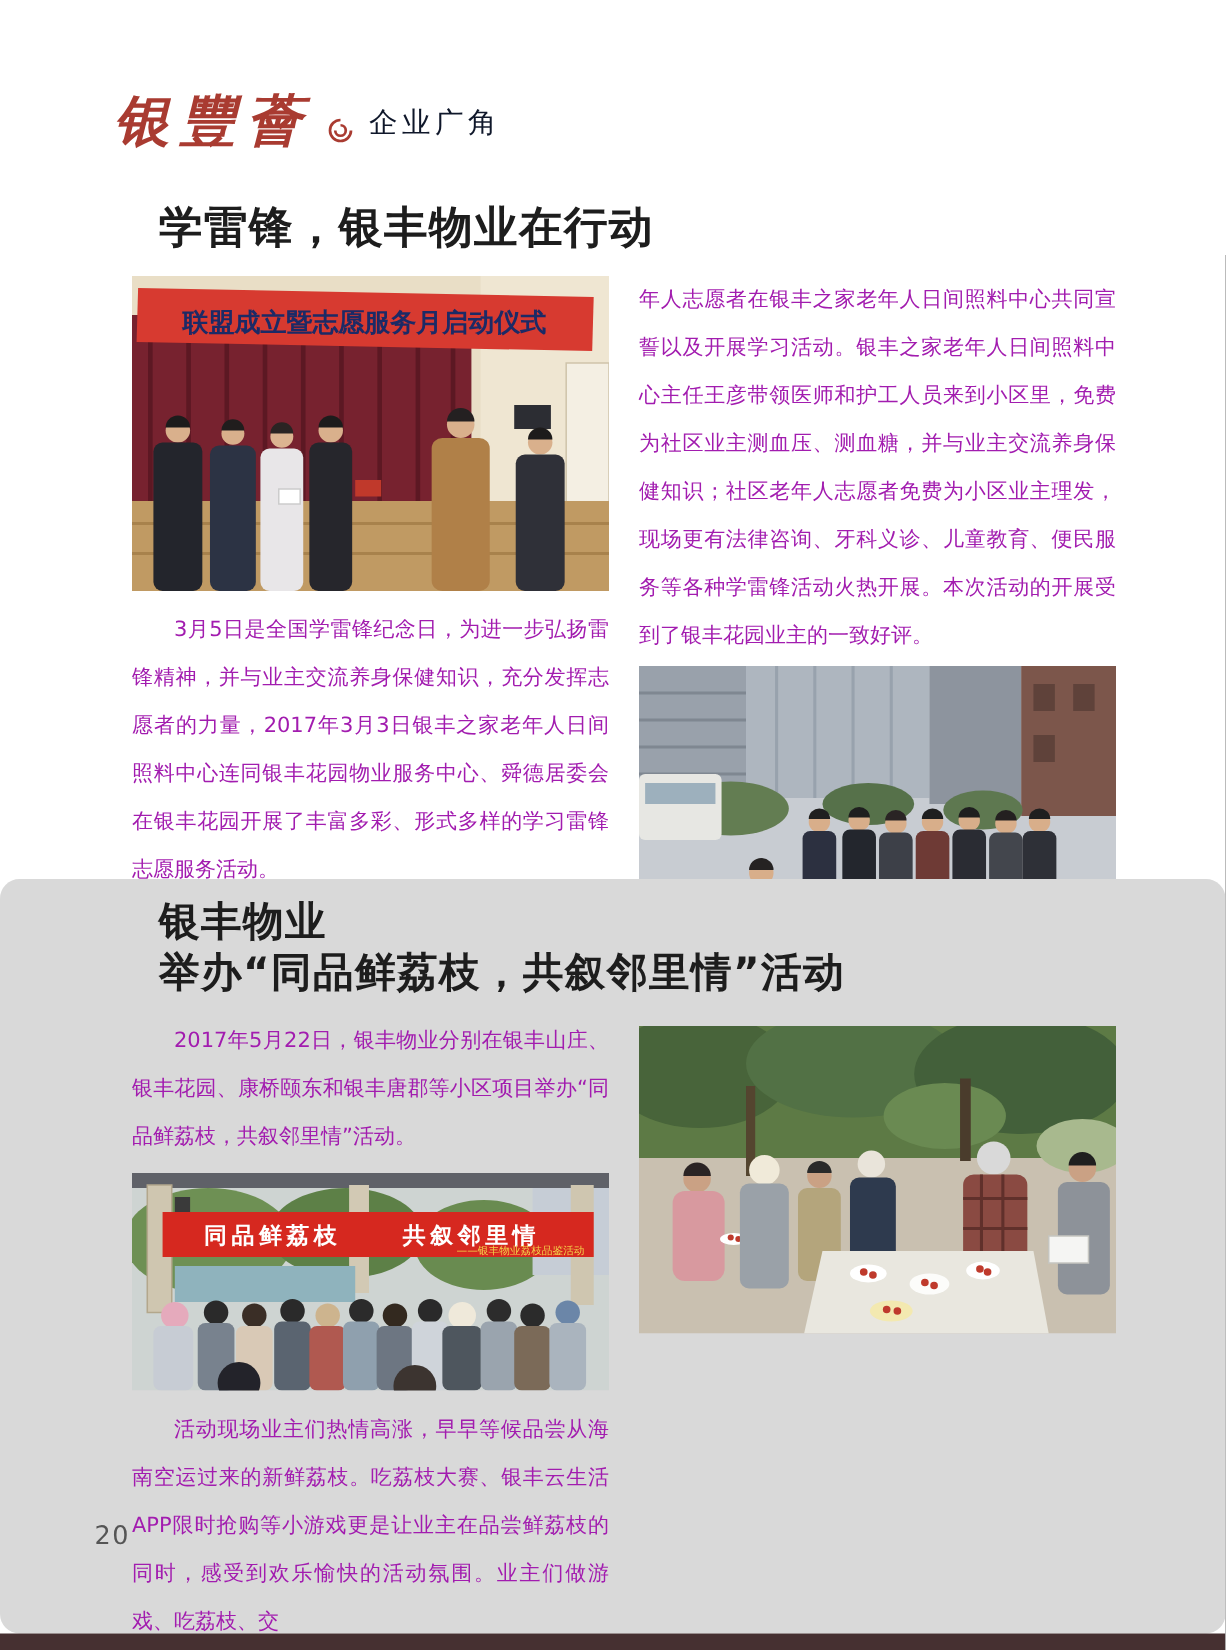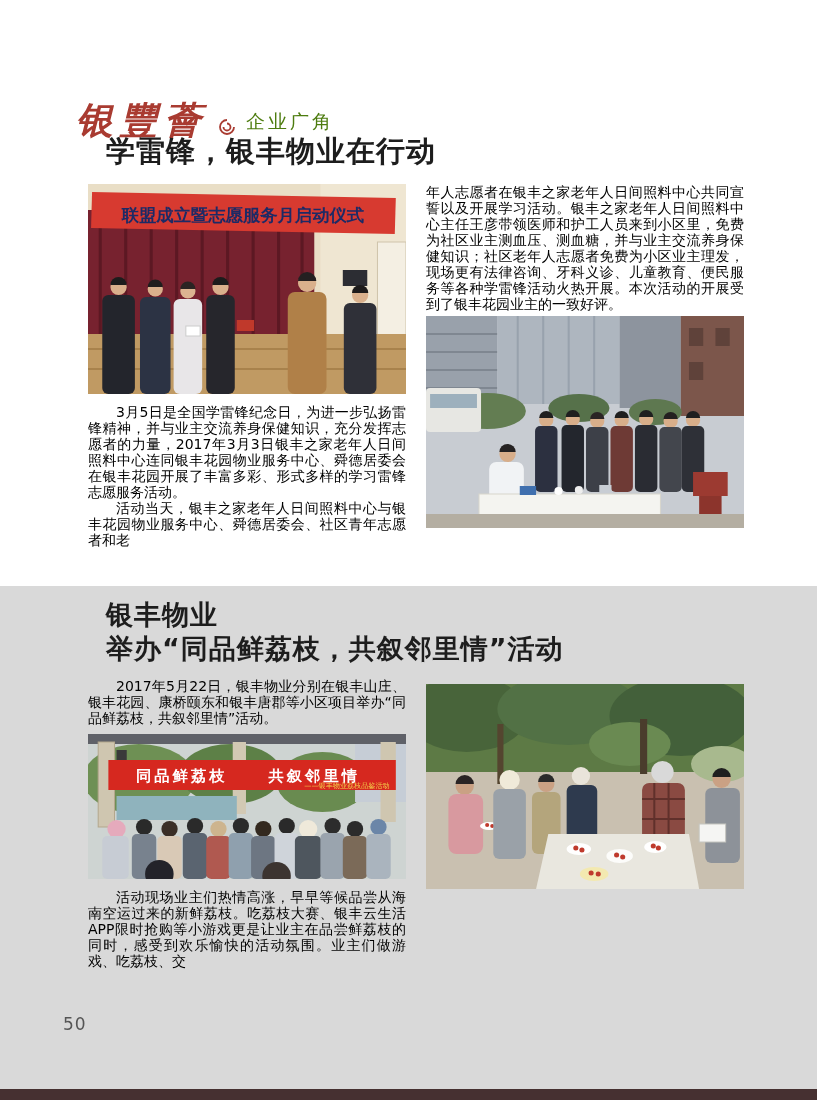--- a/index.html
+++ b/index.html
@@ -14,56 +14,57 @@
   }
   
   .masthead{
     position:absolute;left:76px;top:62px;
     display:flex;align-items:flex-end;gap:10px;
   }
   .logo-cal{
     font-family:"DejaVu Serif","Liberation Serif",serif;
     font-style:italic;font-weight:bold;
     font-size:37px;line-height:1;
-    color:#a93b31;letter-spacing:7px;margin-top:40px;
+    color:#a93b31;letter-spacing:7px;
   }
   .swirl{margin-bottom:3px;}
   .section-label{
-    font-size:19px;color:#4d7c0f;letter-spacing:3px;
+    font-size:19px;color:#0f172a;letter-spacing:3px;
     padding-bottom:4px;font-weight:500;
   }
   
   .title-row{display:flex;align-items:center;}
   .red-bar{width:5px;background:#c0272d;flex:0 0 aupx;}
   .red-bar{flex:0 0 5px;}
   h1.a-title{
     margin:0 0 0 13px;font-size:29px;line-height:34px;
     color:#1d1d1d;font-weight:bold;letter-spacing:1px;
   }
   .a2-titles h2{
     margin:0 0 0 13px;font-size:27px;line-height:34px;
     color:#1d1d1d;font-weight:bold;letter-spacing:1px;
   }
   
   .cols{display:flex;gap:20px;}
   .col{width:318px;}
   .col p{
-    margin:0;font-size:14px;line-height:16px;
-    text-align:justify;color:#000000;
+    margin:0;font-size:14px;line-height:32px;
+    text-align:justify;color:#a21caf;
   }
   .col p.indent{text-indent:2em;}
   .article1{position:absolute;left:88px;top:134px;width:656px;}
   .article1 .cols{margin-top:16px;}
   .article1 .photo{margin-bottom:10px;}
   .article1 .col-right p{margin-bottom:4px;}
   .photo{display:block;width:100%;}
   
   .gray-section{
     position:absolute;left:0;top:586px;width:817px;height:503px;
     background:#d9d9d9;
+    border-radius:13px;
   }
   .article2{position:absolute;left:88px;top:12px;width:656px;}
   .article2 .cols{margin-top:12px;justify-content:center;}
   .article2 .photo3{margin:8px 0 10px 0;}
   .article2 .photo4{margin-top:6px;}
   
   .page-number{
     position:absolute;left:63px;top:1014px;
     font-size:17px;color:#555;letter-spacing:1px;
   }
@@ -300,16 +301,16 @@
             <circle cx="223" cy="162" r="2.5" fill="#bf3a2c"></circle>
               <circle cx="228" cy="164" r="2.5" fill="#bf3a2c"></circle>
             <circle cx="162" cy="189" r="2.5" fill="#bf3a2c"></circle>
               <circle cx="169" cy="190" r="2.5" fill="#bf3a2c"></circle>
           </svg>
         </div>
       </div>
     </section>
   </div>
 
-  <div class="page-number">50</div>
+  <div class="page-number">20</div>
   <div class="footer-bar"></div>
 
 </div>
 
 </body></html>

